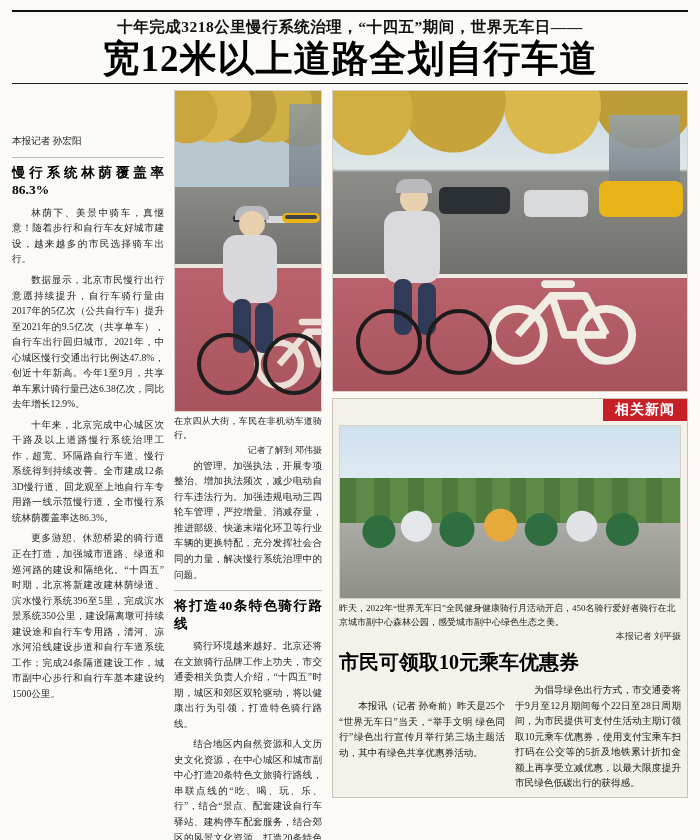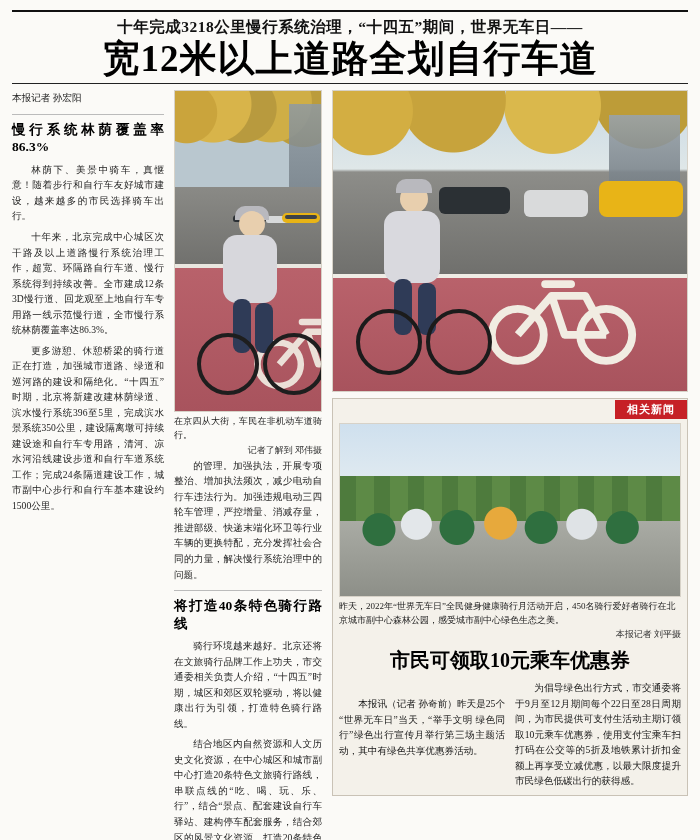--- a/index.html
+++ b/index.html
@@ -33,21 +33,21 @@
   
   .cols{
     display:flex;gap:10px;
     height:712px;
   }
   .col{
     font-size:9.6px;line-height:1.62;
     text-align:justify;
     color:#1c1c1c;
   }
-  .col1{width:152px;}
+  .col1{width:152px;margin-top:43px;}
   .col2{width:148px;}
   .right{flex:1;display:flex;flex-direction:column;gap:6px;}
   p{margin:0 0 5px 0;text-indent:2em;}
   .byline{
     font-size:9.6px;margin:0 0 6px 0;text-indent:0;color:#222;
   }
   .subhead{
     font-size:13.5px;font-weight:bold;line-height:1.3;
     margin:8px 0 6px 0;text-indent:0;color:#000;
     border-top:1px solid #bbb;padding-top:6px;
@@ -117,47 +117,48 @@
        radial-gradient(circle at 8% 60%, #2f6f3f 0 16px, transparent 17px),
        radial-gradient(circle at 20% 55%, #e3e7ea 0 15px, transparent 16px),
        radial-gradient(circle at 33% 58%, #2f6f3f 0 17px, transparent 18px),
        radial-gradient(circle at 47% 54%, #e7a93c 0 16px, transparent 17px),
        radial-gradient(circle at 60% 58%, #2f6f3f 0 16px, transparent 17px),
        radial-gradient(circle at 73% 55%, #dfe3e6 0 15px, transparent 16px),
        radial-gradient(circle at 86% 58%, #2f6f3f 0 16px, transparent 17px);
   }
   .badge{
     display:inline-block;background:#c62026;color:#fff;
-    font-size:11px;font-weight:bold;padding:2px 12px;letter-spacing:1px;
+    font-size:14px;font-weight:bold;padding:2px 12px;letter-spacing:1px;
   }
   .relbox{
     border:1px solid #c9c2b6;background:#f4f1ea;padding:6px;box-sizing:border-box;
   }
   .bighead2{
-    font-size:20px;font-weight:bold;text-align:center;margin:6px 0 6px 0;color:#000;
+    font-size:20px;font-weight:bold;text-align:left;margin:6px 0 6px 0;color:#000;
   }
   .twocol{column-count:2;column-gap:10px;font-size:9.6px;line-height:1.62;text-align:justify;}
   .twocol p{text-indent:2em;margin:16px 0 5px 0;}
 </style>
 </head>
 <body>
 
 <div class="page">
 
   <div class="rule-top"></div>
   <div class="kicker">十年完成3218公里慢行系统治理，“十四五”期间，世界无车日——</div>
   <div class="headline">宽12米以上道路全划自行车道</div>
   <div class="rule-bot"></div>
 
   <div class="cols">
 
     <div class="col col1">
       <p class="byline">本报记者 孙宏阳</p>
       <div class="subhead">慢行系统林荫覆盖率86.3%</div>
       <p>林荫下、美景中骑车，真惬意！随着步行和自行车友好城市建设，越来越多的市民选择骑车出行。</p>
+      <p>数据显示，北京市民慢行出行意愿持续提升，自行车骑行量由2017年的5亿次（公共自行车）提升至2021年的9.5亿次（共享单车），自行车出行回归城市。2021年，中心城区慢行交通出行比例达47.8%，创近十年新高。今年1至9月，共享单车累计骑行量已达6.38亿次，同比去年增长12.9%。</p>
       <p>十年来，北京完成中心城区次干路及以上道路慢行系统治理工作，超宽、环隔路自行车道、慢行系统得到持续改善。全市建成12条3D慢行道、回龙观至上地自行车专用路一线示范慢行道，全市慢行系统林荫覆盖率达86.3%。</p>
       <p>更多游憩、休憩桥梁的骑行道正在打造，加强城市道路、绿道和巡河路的建设和隔绝化。“十四五”时期，北京将新建改建林荫绿道、滨水慢行系统396至5里，完成滨水景系统350公里，建设隔离墩可持续建设途和自行车专用路，清河、凉水河沿线建设步道和自行车道系统工作；完成24条隔道建设工作，城市副中心步行和自行车基本建设约1500公里。</p>
 
     </div>
 
     <div class="col col2">
       <div class="photo ph1">
         <div class="sky"></div>
         <div class="trees"></div>
         <div class="bldg"></div>

